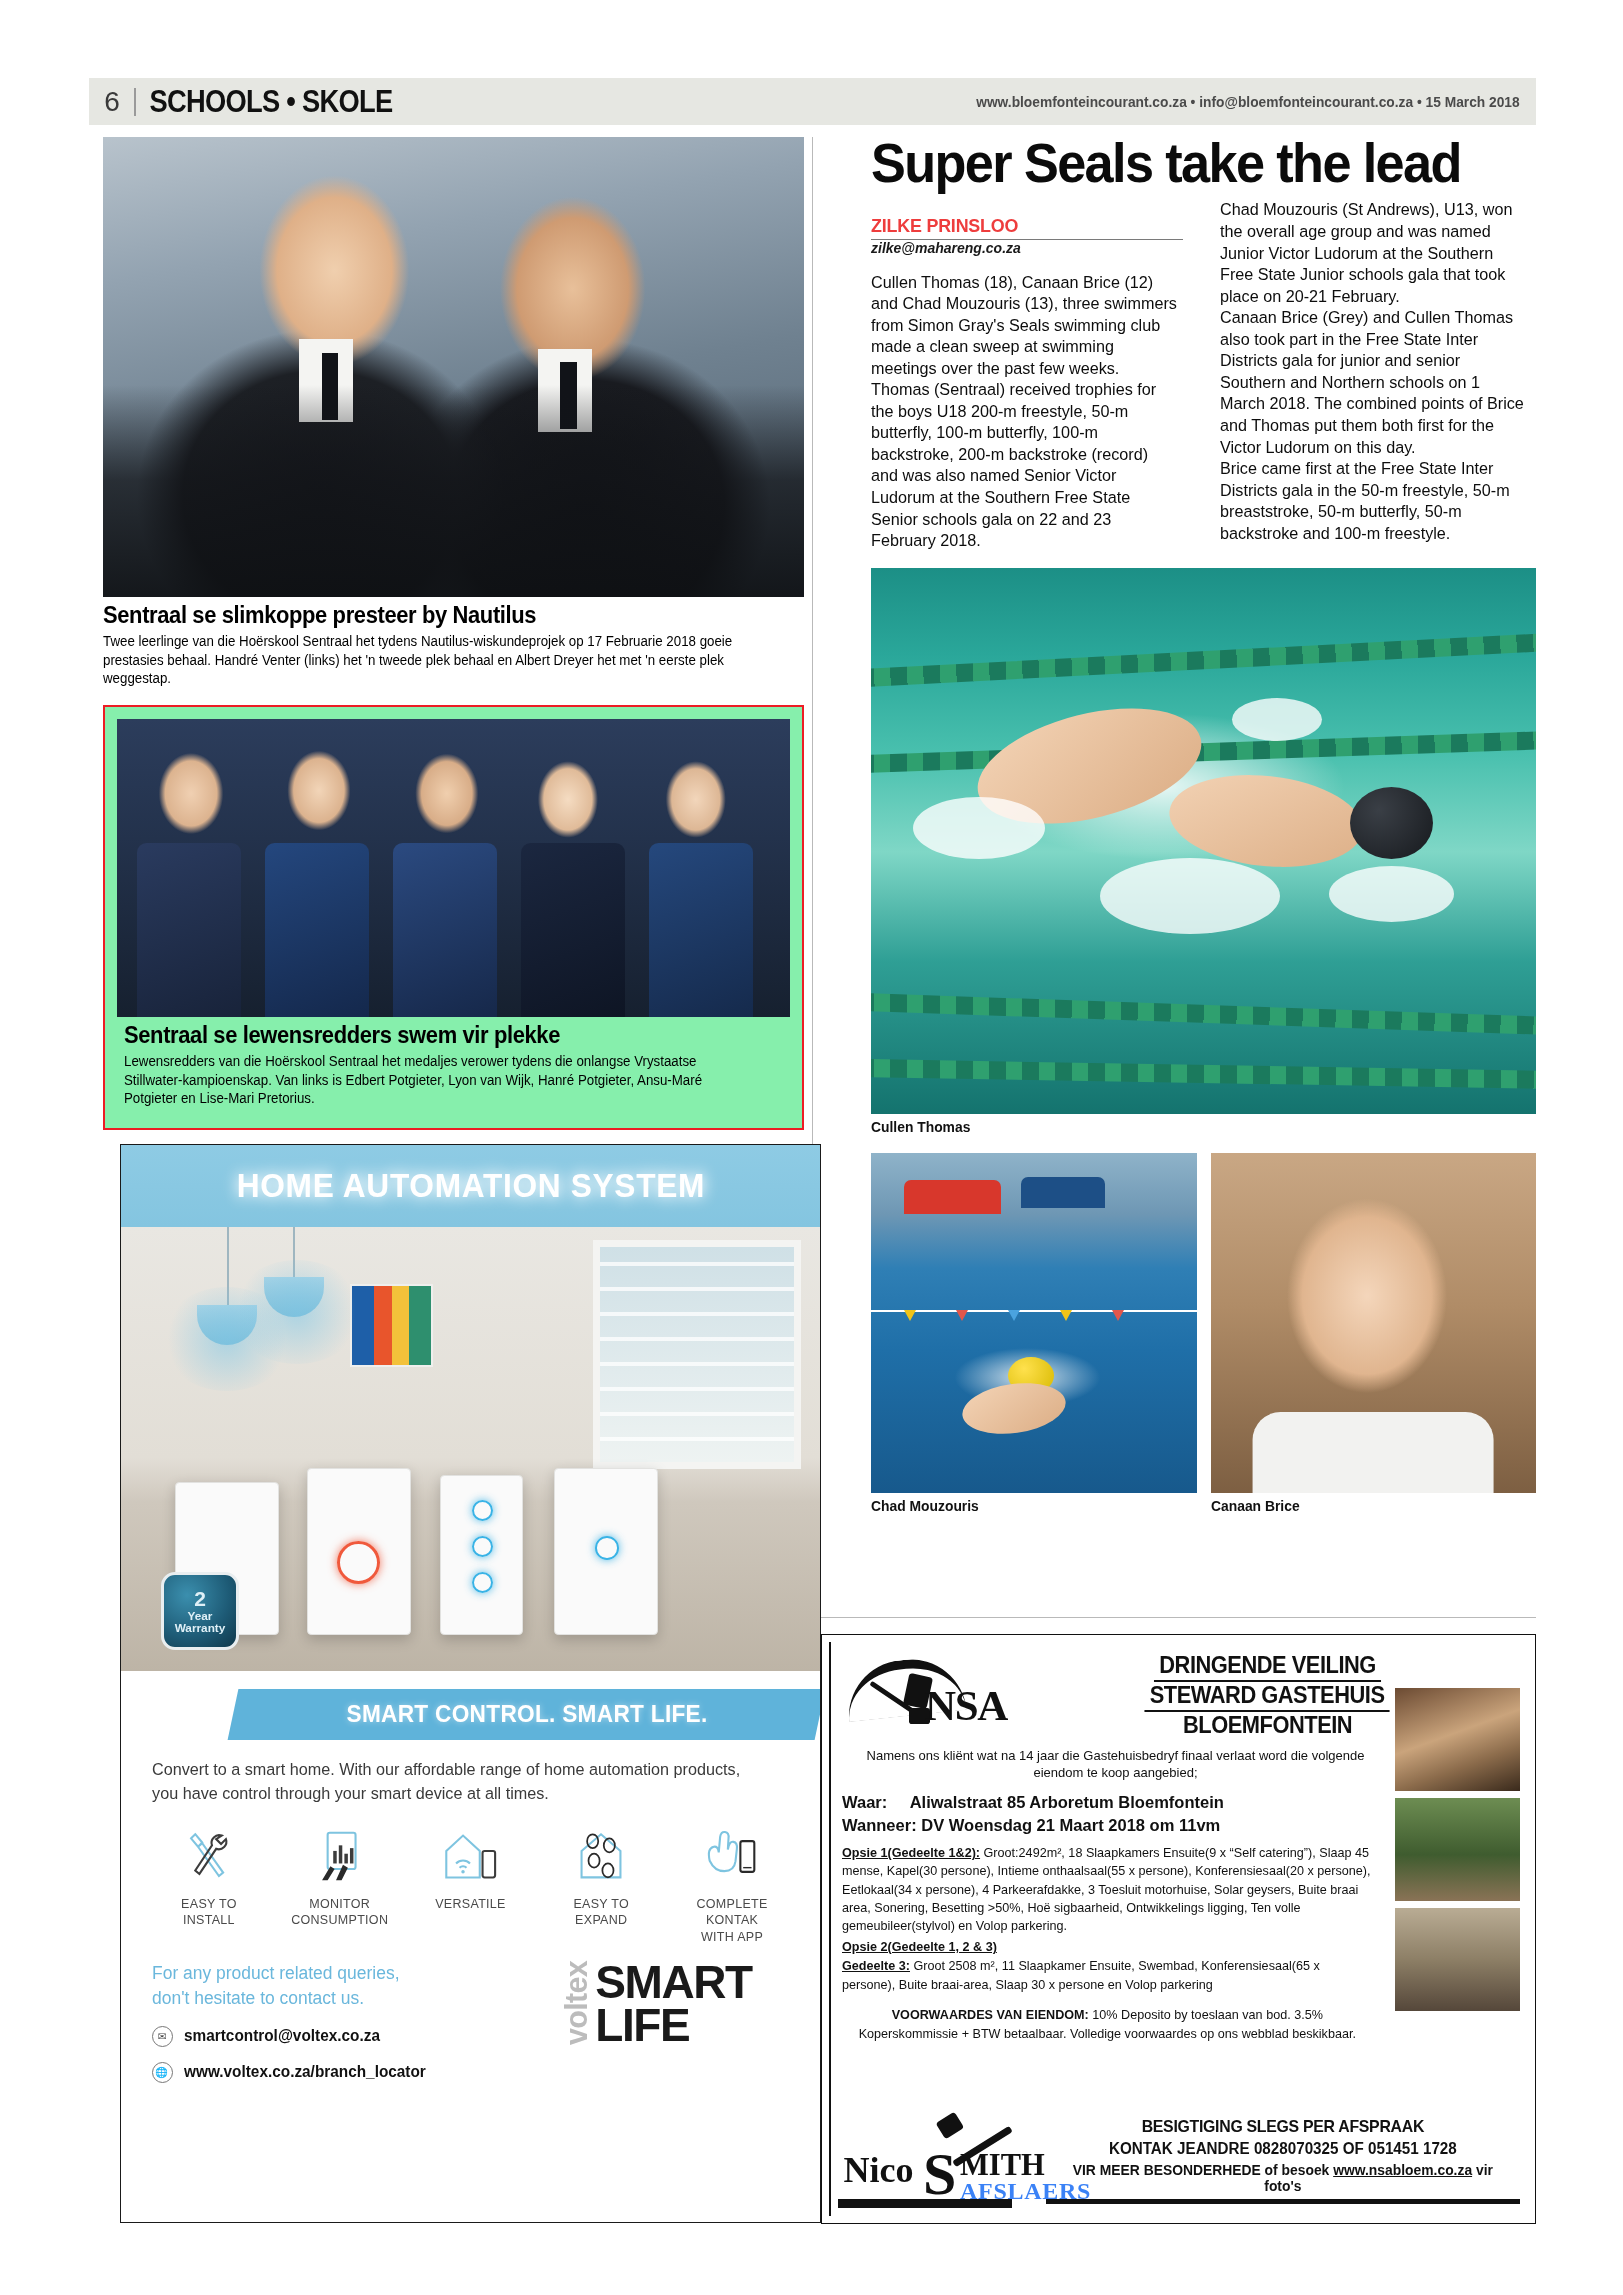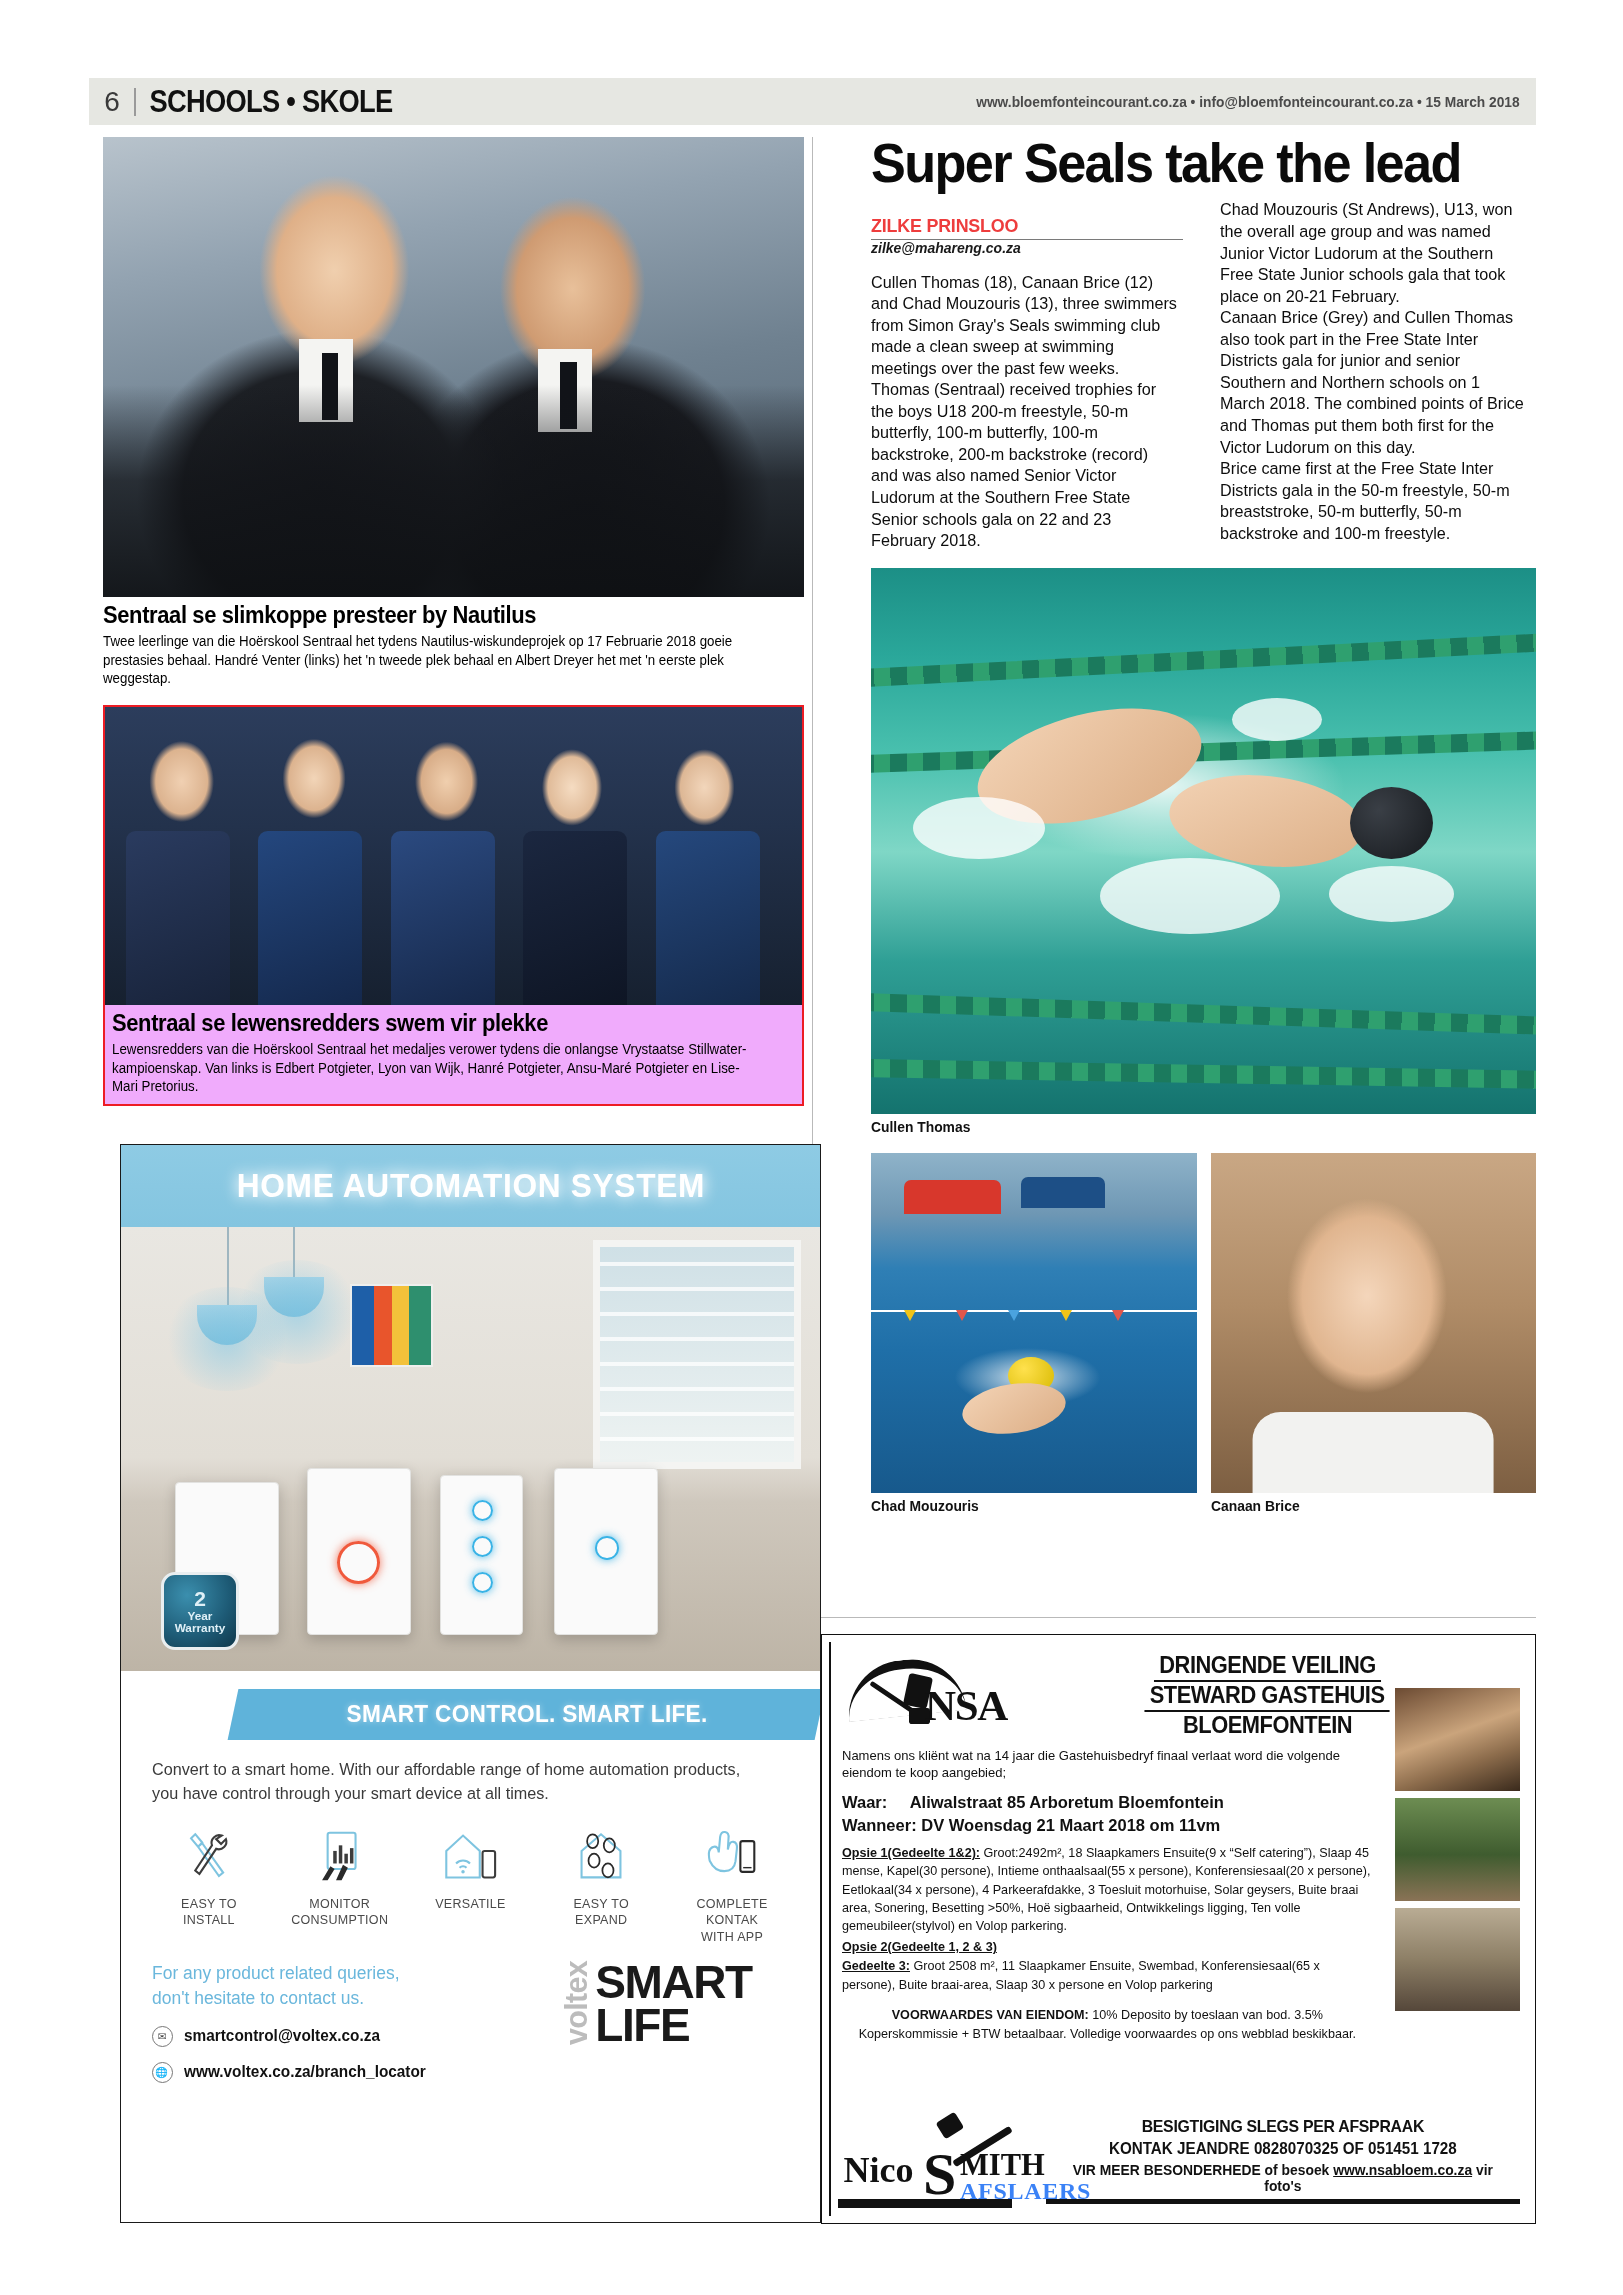--- a/index.html
+++ b/index.html
@@ -64,21 +64,21 @@
     font-size:23.6px; font-weight:bold; color:#000; letter-spacing:-0.4px;
     margin-top:5.6px; line-height:1.1; transform:scaleX(0.93); transform-origin:left center;
   }
   .cap-body {
     font-size:14px; color:#000; line-height:1.32; margin-top:3.5px;
     transform:scaleX(0.95); transform-origin:left center;
   }
 
   
   .framed {
-    border:2.8px solid #ed1c24; margin-top:18px; background:#f0abfc; padding:0;
+    border:2.8px solid #ed1c24; margin-top:18px; background:#86efac; padding:12px;
   }
   .photo2 { height:298px;
     background:
       radial-gradient(ellipse 43px 54px at 11% 25%, #f0d0b2 0%, #dcb38f 60%, rgba(0,0,0,0) 75%),
       radial-gradient(ellipse 42px 53px at 30% 24%, #f2d5b8 0%, #dcb38f 60%, rgba(0,0,0,0) 75%),
       radial-gradient(ellipse 42px 53px at 49% 25%, #f0cfae 0%, #d8ad88 60%, rgba(0,0,0,0) 75%),
       radial-gradient(ellipse 40px 51px at 67% 27%, #f5dcc2 0%, #e0bb99 60%, rgba(0,0,0,0) 75%),
       radial-gradient(ellipse 40px 51px at 86% 27%, #f2d6bb 0%, #ddb795 60%, rgba(0,0,0,0) 75%),
       linear-gradient(to bottom, #2c3d5c 0%, #23324c 40%, #16202f 100%);
   }
@@ -245,21 +245,21 @@
                background:#111; border-radius:2.8px; }
   .nsa-stick{ position:absolute; left:23.6px; top:46px; width:56px; height:4.9px;
               background:#111; transform:rotate(34deg); border-radius:2.1px; }
   .nsa-nsa{ position:absolute; left:83px; top:30.5px; font-family:"Liberation Serif",serif;
             font-size:43px; font-weight:bold; color:#111; letter-spacing:-1.4px; }
   .nsa-headings{ flex:1; text-align:center; padding-top:1.4px; }
   .nsa-h{ font-size:23px; font-weight:bold; color:#111; letter-spacing:-0.5px;
           border-bottom:2.1px solid #111; display:inline-block; padding:0 5.6px 1.4px 5.6px;
           transform:scaleX(0.95); }
   .nsa-h.last{ border-bottom:none; }
-  .nsa-sub{ font-size:13px; color:#111; text-align:left; line-height:1.3;
+  .nsa-sub{ font-size:13px; color:#111; text-align:center; line-height:1.3;
             padding:7px 11px 0 11px; }
   .nsa-body{ padding:9.7px 11px 0 11px; }
   .nsa-kv{ font-size:17.4px; font-weight:bold; color:#111; line-height:1.28;
            transform:scaleX(0.95); transform-origin:left center; }
   .nsa-kv .v{ font-weight:bold; }
   .nsa-p{ font-size:13px; color:#111; line-height:1.4; margin-top:8.3px;
           transform:scaleX(0.97); transform-origin:left center; }
   .nsa-p b{ text-decoration:underline; }
   .nsa-photos{ position:absolute; right:8.3px; top:46px; width:125px; }
   .nsa-ph{ width:100%; height:103px; margin-bottom:7px; }

